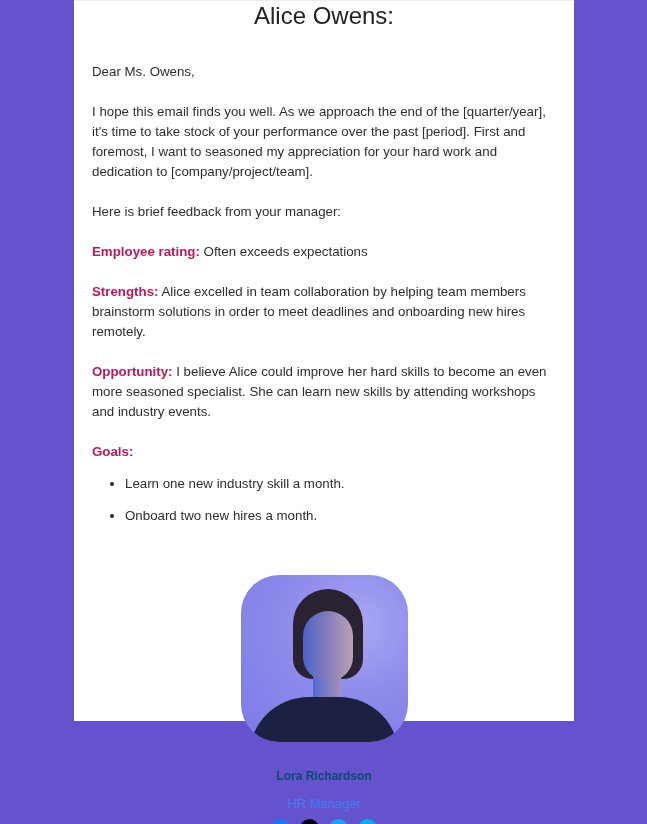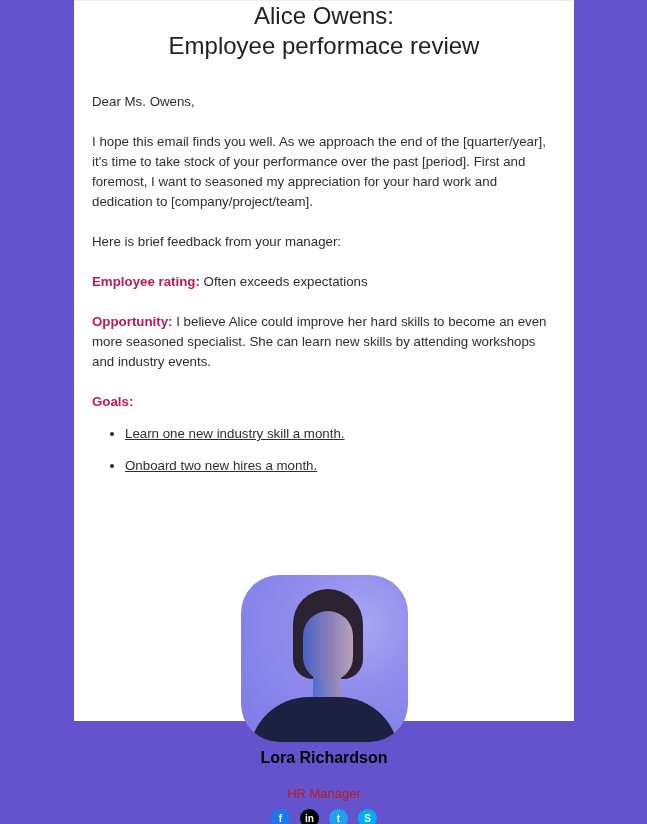--- a/index.html
+++ b/index.html
@@ -5,46 +5,46 @@
   html, body { margin:0; padding:0; }
   body { width:647px; height:824px; overflow:hidden; background:#6553CE; font-family:"Liberation Sans", sans-serif; color:#2a2a2a; }
   .card { position:absolute; left:74px; top:0; width:500px; height:721px; background:#ffffff; border-top:1px solid #eeeeee; box-sizing:border-box; }
   .title { text-align:center; font-size:24px; line-height:30px; color:#222; margin:0; padding-top:0; font-weight:normal; }
   .title .l1 { display:block; margin-top:0px; }
   .body { padding:0 18px; font-size:13.3px; line-height:20px; color:#2e2e2e;margin-top:31px; }
   .body p { margin:0 0 20px 0; }
   .greet { margin-top:17px !important; }
   b { font-weight:bold; color:#be185d; }
   ul { margin:0; padding-left:33px; }
-  ul li { margin:0 0 12px 0; line-height:20px;text-decoration:underline; }
+  ul li { margin:0 0 12px 0; line-height:20px; }
   .sig { position:absolute; left:0; width:500px; top:574px; text-align:center; }
   .avatar { width:167px; height:167px; margin:0 auto; border-radius:38px; overflow:hidden; position:relative;
     background: radial-gradient(circle at 70% 30%, #a9a8f2 0%, #8f8cec 40%, #7c7ae6 100%); }
   .hair { position:absolute; left:52px; top:14px; width:70px; height:90px; border-radius:35px 35px 20px 20px; background:#2a2230; }
   .face { position:absolute; left:62px; top:36px; width:50px; height:70px; border-radius:25px 25px 24px 24px; background:linear-gradient(90deg,#4b63c8 0%, #8b7fb8 55%, #b9a3b6 100%); }
   .neck { position:absolute; left:72px; top:96px; width:28px; height:30px; background:linear-gradient(90deg,#4f6bd0,#a48fb7); }
   .shirt { position:absolute; left:8px; top:122px; width:150px; height:70px; border-radius:60px 60px 0 0; background:#1c2141; }
-  .name { font-weight:bold; font-size:16px; margin-top:8px; line-height:16px; color:#000000; }
-  .role { font-size:13px; margin-top:20px; line-height:16px; color:#b91c1c; }
+  .name { font-weight:bold; font-size:12px; margin-top:26px; line-height:16px; color:#0c4a6e; }
+  .role { font-size:13px; margin-top:12px; line-height:16px; color:#3b82f6; }
   .social { margin-top:7px; display:flex; justify-content:center; gap:10px; }
   .social span { width:19px; height:19px; border-radius:50%; display:inline-flex; align-items:center; justify-content:center; color:#fff; font-size:10px; font-weight:bold; }
 </style>
 </head>
 <body>
 
 <div class="card">
   <h1 class="title">
     <span class="l1">Alice Owens:</span>
-    <span class="l2">Employee performace review</span>
   </h1>
   <div class="body">
     <p class="greet">Dear Ms. Owens,</p>
     <p>I hope this email finds you well. As we approach the end of the [quarter/year], it's time to take stock of your performance over the past [period]. First and foremost, I want to seasoned my appreciation for your hard work and dedication to [company/project/team].</p>
     <p>Here is brief feedback from your manager:</p>
     <p><b>Employee rating:</b><span> Often exceeds expectations</span></p>
+    <p><b>Strengths:</b><span> Alice excelled in team collaboration by helping team members brainstorm solutions in order to meet deadlines and onboarding new hires remotely.</span></p>
     <p><b>Opportunity:</b><span> I believe Alice could improve her hard skills to become an even more seasoned specialist. She can learn new skills by attending workshops and industry events.</span></p>
     <p style="margin-bottom:12px"><b>Goals:</b></p>
     <ul>
       <li>Learn one new industry skill a month.</li>
       <li>Onboard two new hires a month.</li>
     </ul>
   </div>
 
   <div class="sig">
     <div class="avatar">

